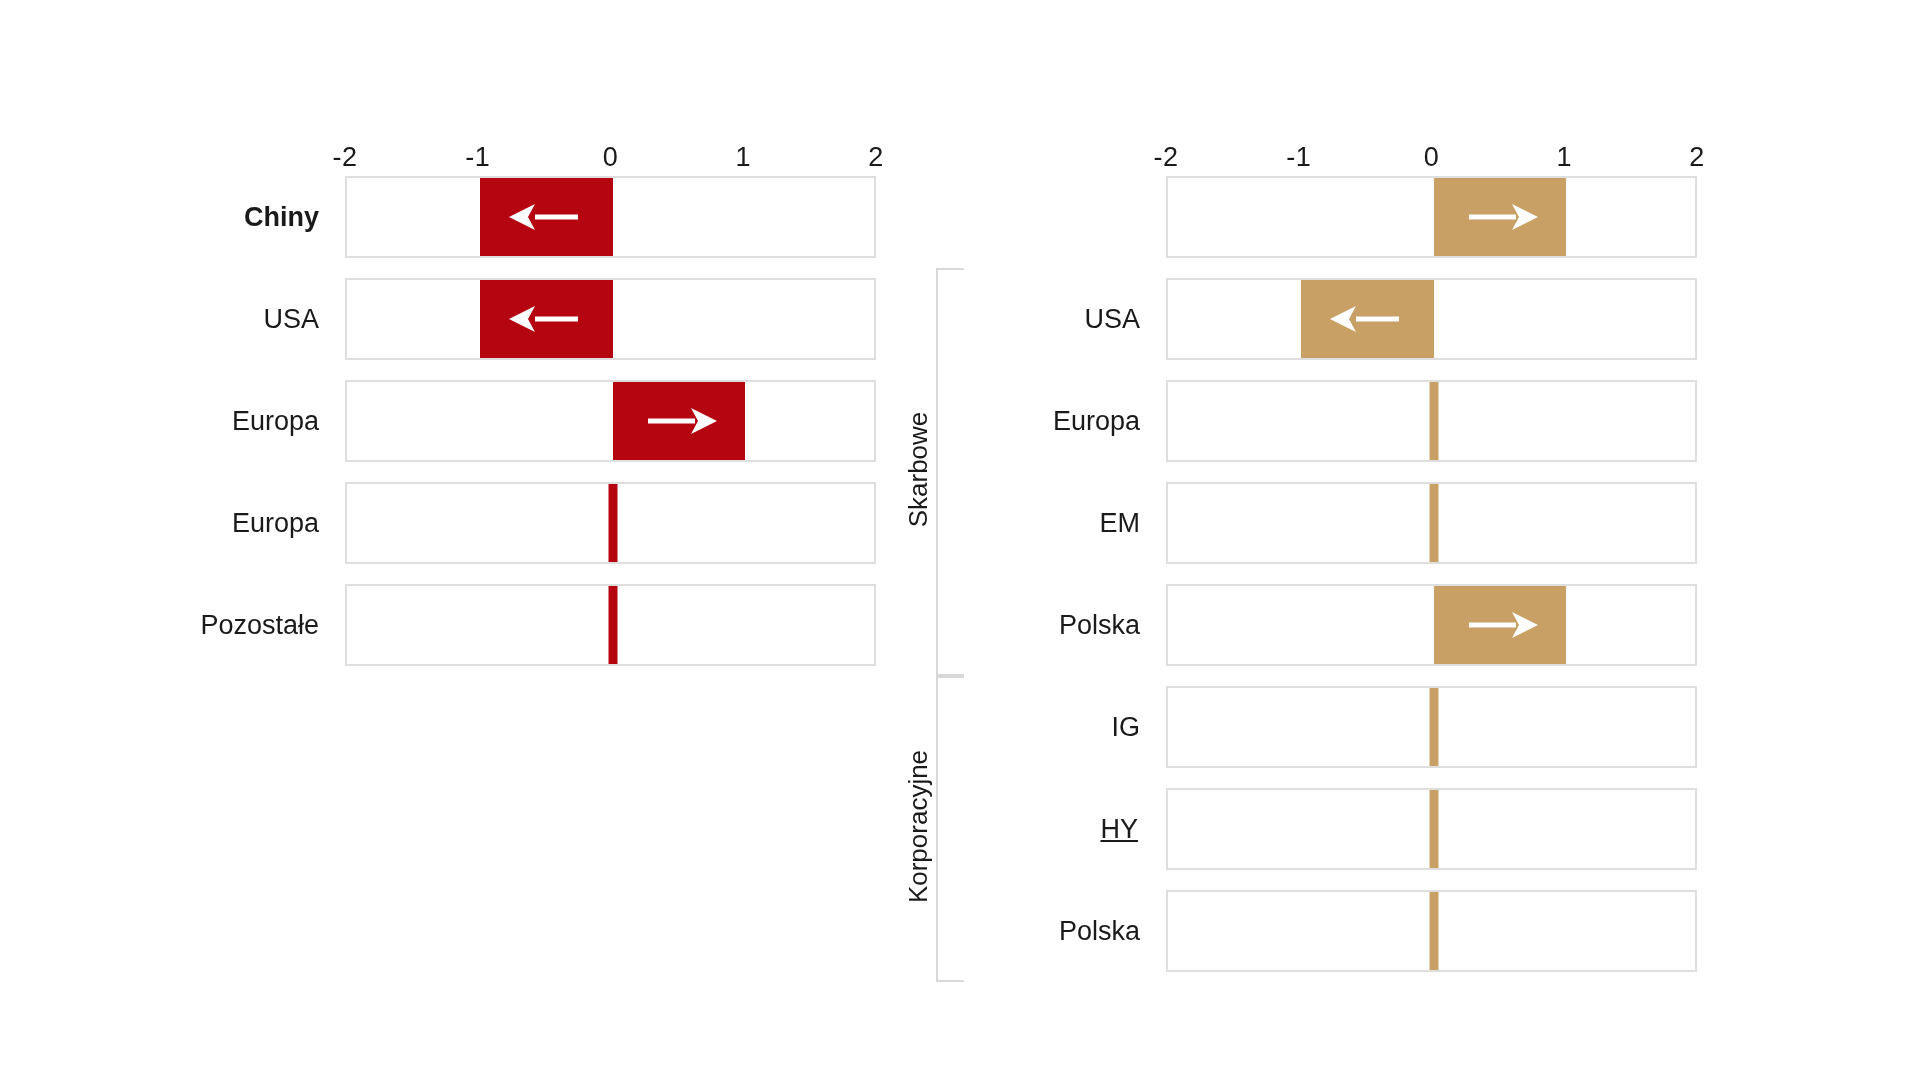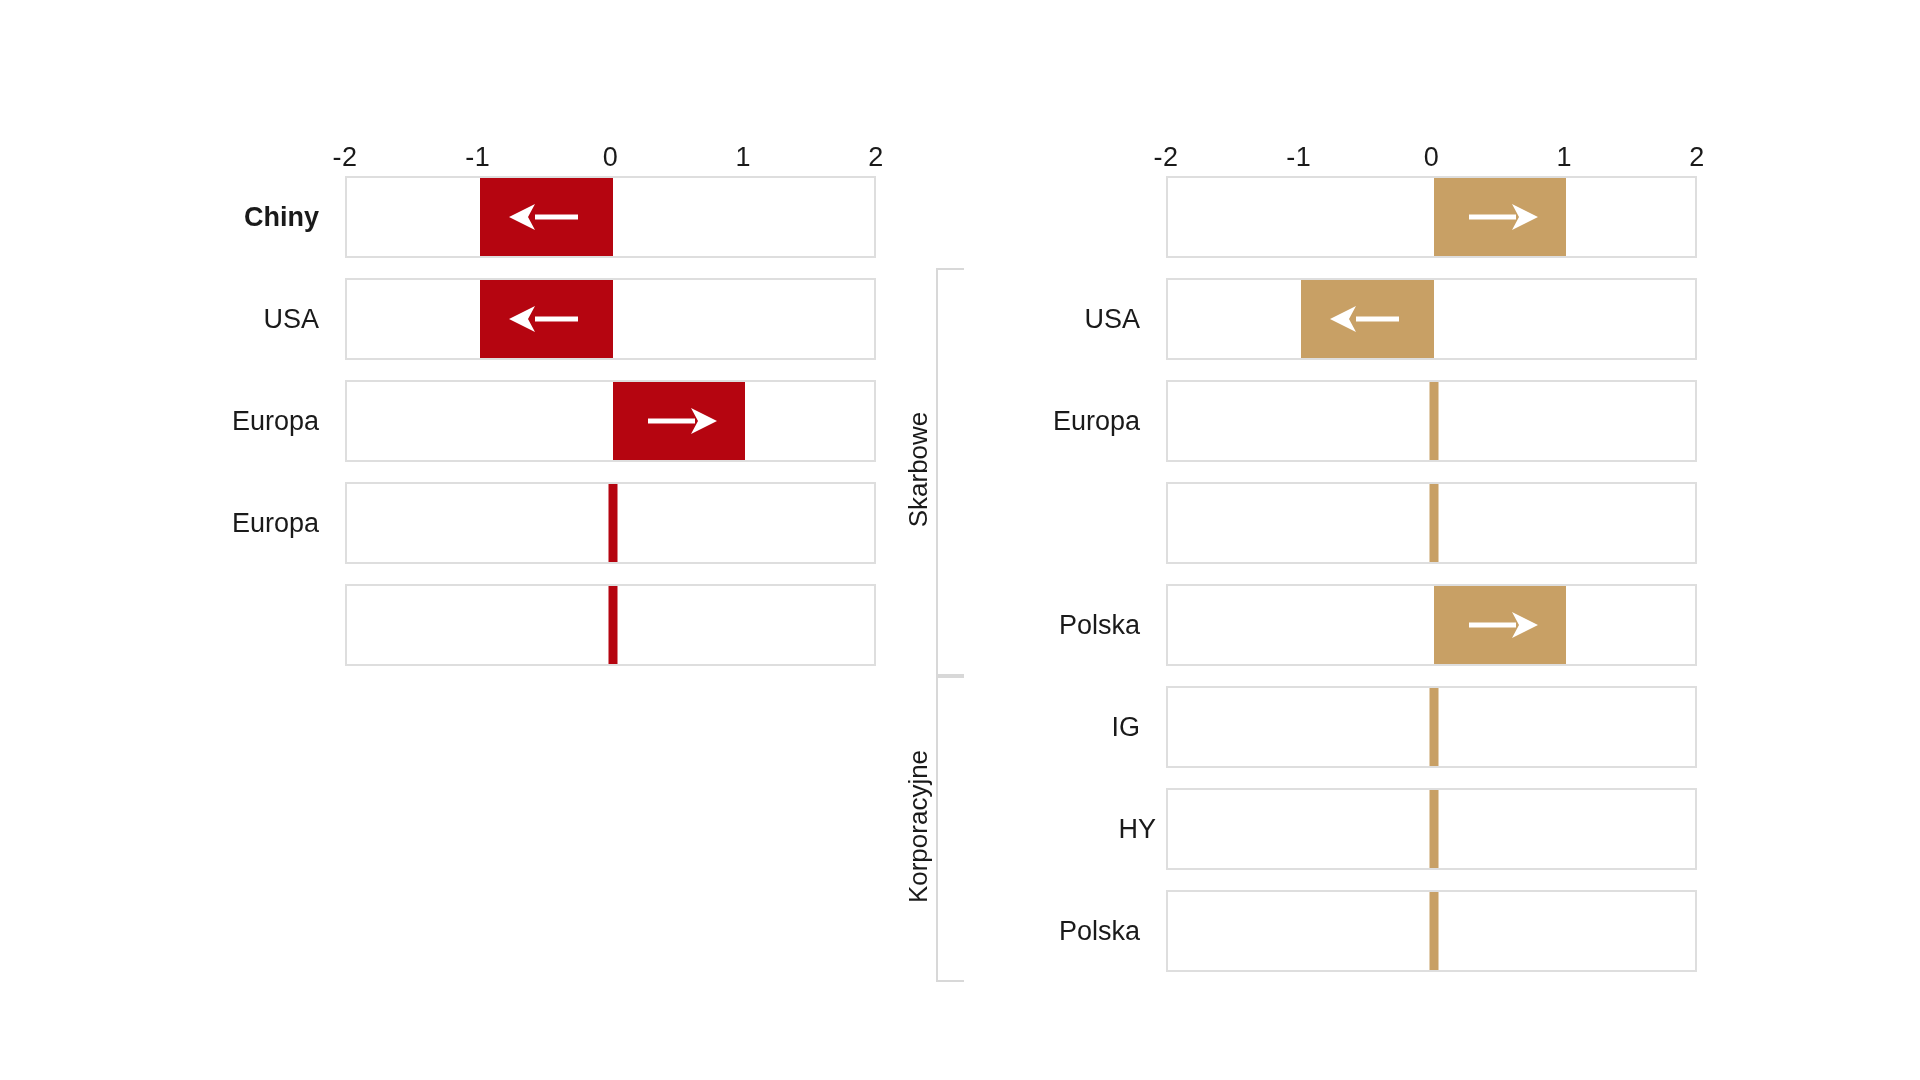--- a/index.html
+++ b/index.html
@@ -159,20 +159,21 @@
           </div>
         </div>
       </div>
       <div class="row" style="top: 482px; left: 0px; height: 82px; width: 876px;">
         <div class="row-label" style="left: 40px; width: 305px; right: auto;">Europa</div>
         <div class="track" style="left: 345px; width: 531px;">
           <div class="zero-mark" style="left: 265.5px; background: rgb(181, 5, 16);"></div>
         </div>
       </div>
       <div class="row" style="top: 584px; left: 0px; height: 82px; width: 876px;">
+        <div class="row-label" style="left: 40px; width: 305px; right: auto;">Pozostałe</div>
         <div class="track" style="left: 345px; width: 531px;">
           <div class="zero-mark" style="left: 265.5px; background: rgb(181, 5, 16);"></div>
         </div>
       </div>
     </div>
 </div>
 
 <div class="panel" id="panel-bonds">
 
   <div class="axis" id="bd-axis" style="left:0px; top:140px; width:1020px;">
@@ -211,20 +212,21 @@
           </div>
         </div>
       </div>
       <div class="row" style="top: 380px; left: 0px; height: 82px; width: 797px;">
         <div class="row-label" style="left: 60px; width: 206px; right: auto;">Europa</div>
         <div class="track" style="left: 266px; width: 531px;">
           <div class="zero-mark" style="left: 265.5px; background: rgb(200, 160, 101);"></div>
         </div>
       </div>
       <div class="row" style="top: 482px; left: 0px; height: 82px; width: 797px;">
+        <div class="row-label" style="left: 60px; width: 206px; right: auto;">EM</div>
         <div class="track" style="left: 266px; width: 531px;">
           <div class="zero-mark" style="left: 265.5px; background: rgb(200, 160, 101);"></div>
         </div>
       </div>
       <div class="row" style="top: 584px; left: 0px; height: 82px; width: 797px;">
         <div class="row-label" style="left: 60px; width: 206px; right: auto;">Polska</div>
         <div class="track" style="left: 266px; width: 531px;">
           <div class="bar" style="left: 265.5px; width: 132.75px; background: rgb(200, 160, 101);">
             <div class="arrow" style="width: 69px; left: 35px;"><svg width="69" height="36" viewBox="0 0 69 36">
                 <line x1="0" y1="18" x2="47" y2="18" stroke="#ffffff" stroke-width="5"></line>
@@ -233,21 +235,21 @@
           </div>
         </div>
       </div>
       <div class="row" style="top: 686px; left: 0px; height: 82px; width: 797px; text-decoration: underline;">
         <div class="row-label" style="left: 60px; width: 206px; right: auto;">IG</div>
         <div class="track" style="left: 266px; width: 531px;">
           <div class="zero-mark" style="left: 265.5px; background: rgb(200, 160, 101);"></div>
         </div>
       </div>
       <div class="row" style="top: 788px; left: 0px; height: 82px; width: 797px;">
-        <div class="row-label" style="left: 76px; width: 206px; right: auto;">HY</div>
+        <div class="row-label" style="left: 58px; width: 206px; right: auto; text-decoration: underline;">HY</div>
         <div class="track" style="left: 266px; width: 531px;">
           <div class="zero-mark" style="left: 265.5px; background: rgb(200, 160, 101);"></div>
         </div>
       </div>
       <div class="row" style="top: 890px; left: 0px; height: 82px; width: 797px;">
         <div class="row-label" style="left: 60px; width: 206px; right: auto;">Polska</div>
         <div class="track" style="left: 266px; width: 531px;">
           <div class="zero-mark" style="left: 265.5px; background: rgb(200, 160, 101);"></div>
         </div>
       </div>

